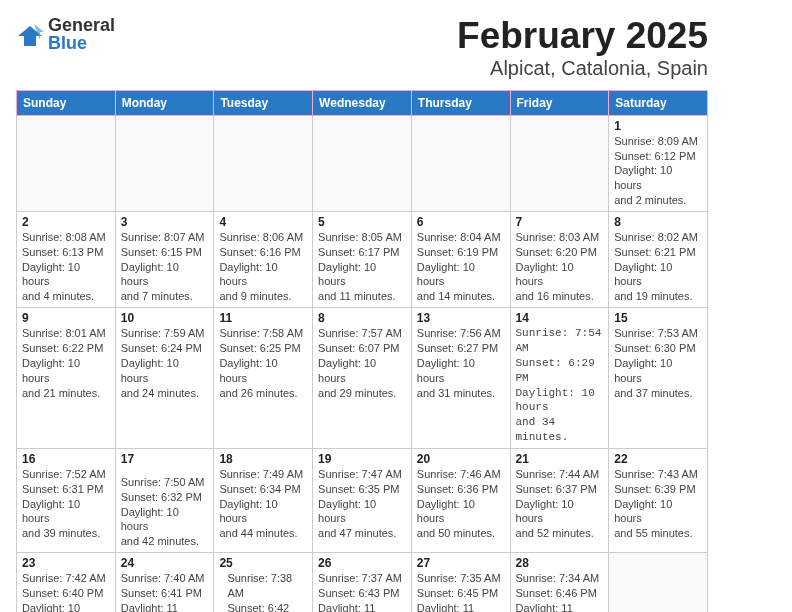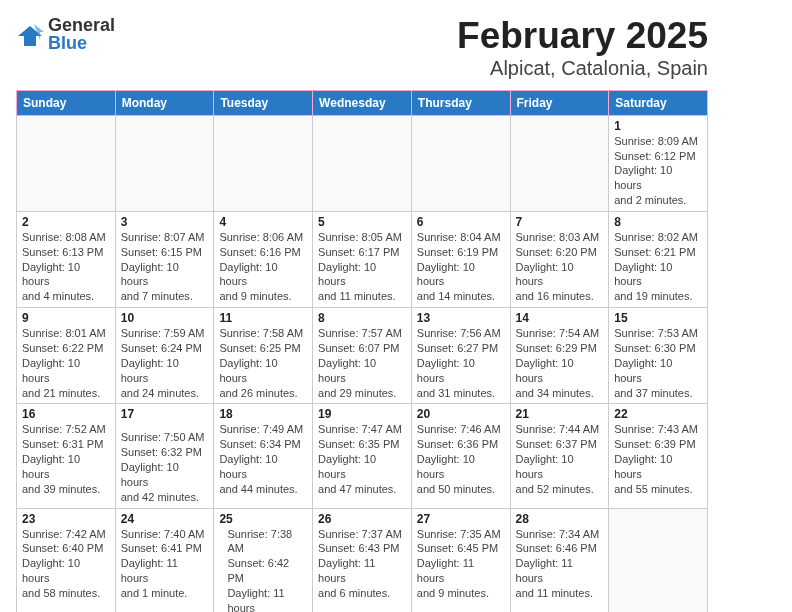--- a/index.html
+++ b/index.html
@@ -231,21 +231,21 @@
           </td>
           <td>
             <span class="day-num">13</span>
             <div class="day-info" style="white-space: pre-line;">Sunrise: 7:56 AM
 Sunset: 6:27 PM
 Daylight: 10 hours
 and 31 minutes.</div>
           </td>
           <td>
             <span class="day-num">14</span>
-            <div class="day-info" style="white-space: pre-line;">Sunrise: 7:54 AM
+            <div class="day-info" style="white-space: pre-line; font-family: Liberation Mono, monospace;">Sunrise: 7:54 AM
 Sunset: 6:29 PM
 Daylight: 10 hours
 and 34 minutes.</div>
           </td>
           <td>
             <span class="day-num">15</span>
             <div class="day-info" style="white-space: pre-line;">Sunrise: 7:53 AM
 Sunset: 6:30 PM
 Daylight: 10 hours
 and 37 minutes.</div>

